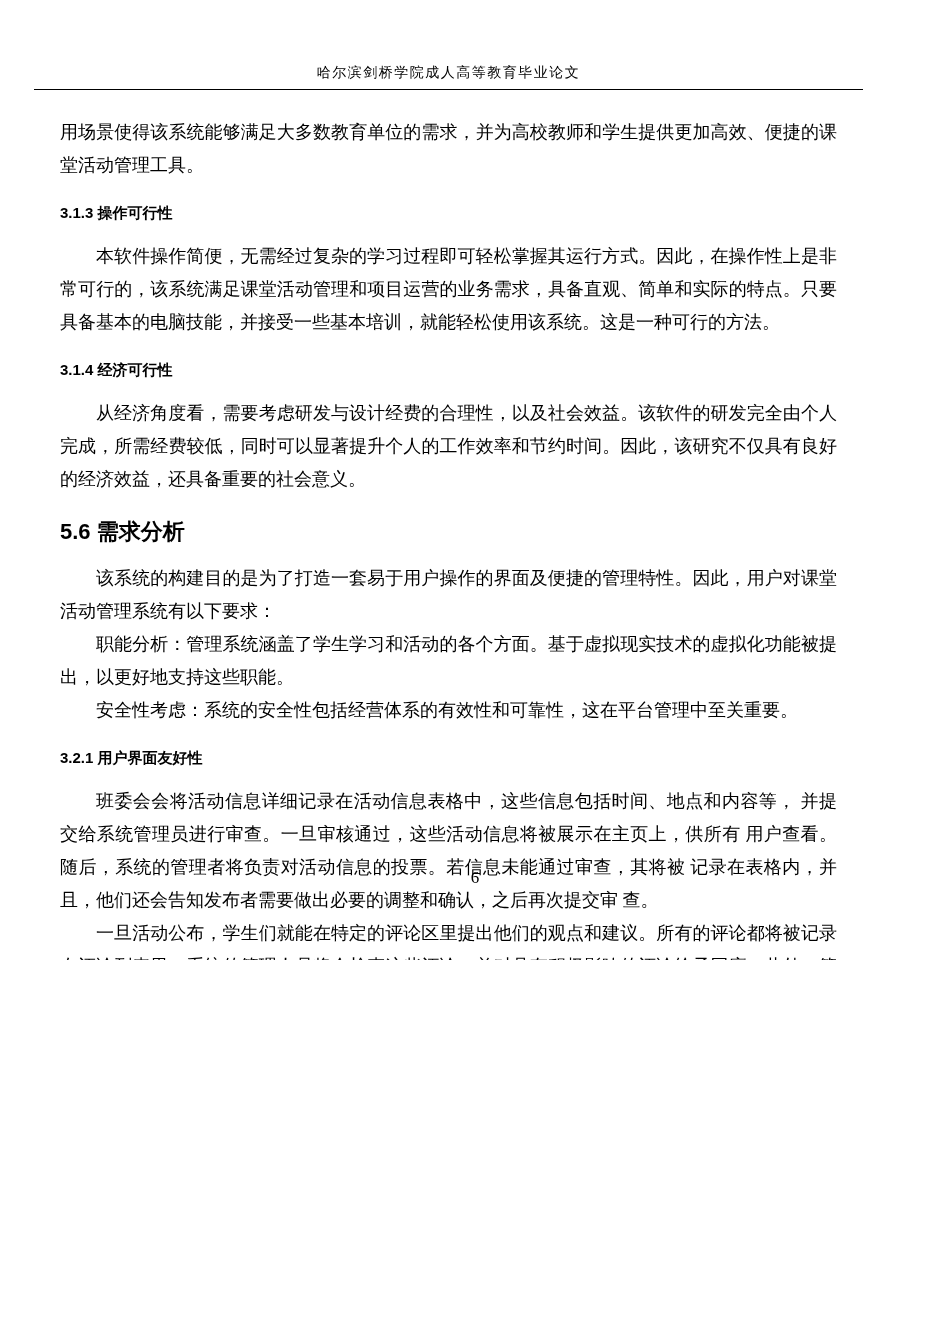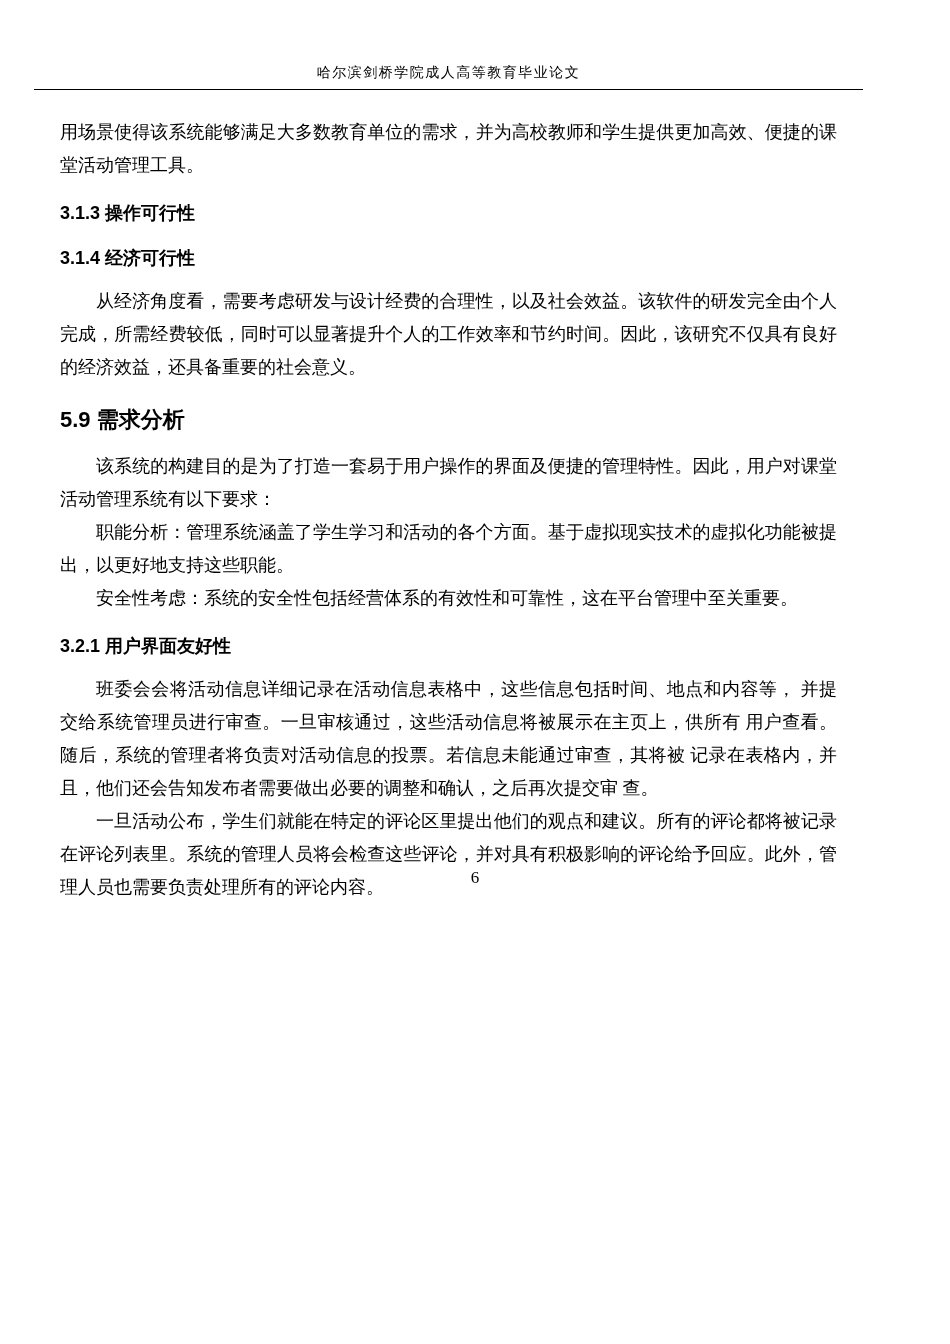--- a/index.html
+++ b/index.html
@@ -50,21 +50,21 @@
   .para.no-indent {
     text-indent: 0;
   }
   .heading {
     font-family: "Liberation Sans", "DejaVu Sans", sans-serif;
     font-weight: bold;
     text-align: left;
     text-indent: 0;
   }
   .h3 {
-    font-size: 18px;
+    font-size: 15px;
     line-height: 28px;
     margin: 17px 0 13px 0;
   }
   .h2 {
     font-size: 22px;
     line-height: 30px;
     margin: 21px 0 15px 0;
   }
   .page-footer {
     position: absolute;
@@ -84,25 +84,26 @@
 
   <header class="page-header">
     <div class="header-title">哈尔滨剑桥学院成人高等教育毕业论文</div>
     <div class="header-rule"></div>
   </header>
 
   <main class="page-body">
     <p class="para no-indent">用场景使得该系统能够满足大多数教育单位的需求，并为高校教师和学生提供更加高效、便捷的课堂活动管理工具。</p>
 
     <h3 class="heading h3">3.1.3 操作可行性</h3>
+    <p class="para">本软件操作简便，无需经过复杂的学习过程即可轻松掌握其运行方式。因此，在操作性上是非常可行的，该系统满足课堂活动管理和项目运营的业务需求，具备直观、简单和实际的特点。只要具备基本的电脑技能，并接受一些基本培训，就能轻松使用该系统。这是一种可行的方法。</p>
 
     <h3 class="heading h3">3.1.4 经济可行性</h3>
     <p class="para">从经济角度看，需要考虑研发与设计经费的合理性，以及社会效益。该软件的研发完全由个人完成，所需经费较低，同时可以显著提升个人的工作效率和节约时间。因此，该研究不仅具有良好的经济效益，还具备重要的社会意义。</p>
 
-    <h2 class="heading h2">5.9 需求分析</h2>
+    <h2 class="heading h2">5.6 需求分析</h2>
     <p class="para">该系统的构建目的是为了打造一套易于用户操作的界面及便捷的管理特性。因此，用户对课堂活动管理系统有以下要求：</p>
     <p class="para">职能分析：管理系统涵盖了学生学习和活动的各个方面。基于虚拟现实技术的虚拟化功能被提出，以更好地支持这些职能。</p>
     <p class="para">安全性考虑：系统的安全性包括经营体系的有效性和可靠性，这在平台管理中至关重要。</p>
 
     <h3 class="heading h3">3.2.1 用户界面友好性</h3>
     <p class="para">班委会会将活动信息详细记录在活动信息表格中，这些信息包括时间、地点和内容等， 并提交给系统管理员进行审查。一旦审核通过，这些活动信息将被展示在主页上，供所有 用户查看。随后，系统的管理者将负责对活动信息的投票。若信息未能通过审查，其将被 记录在表格内，并且，他们还会告知发布者需要做出必要的调整和确认，之后再次提交审 查。</p>
     <p class="para">一旦活动公布，学生们就能在特定的评论区里提出他们的观点和建议。所有的评论都将被记录在评论列表里。系统的管理人员将会检查这些评论，并对具有积极影响的评论给予回应。此外，管理人员也需要负责处理所有的评论内容。</p>
   </main>
 
   <footer class="page-footer">

